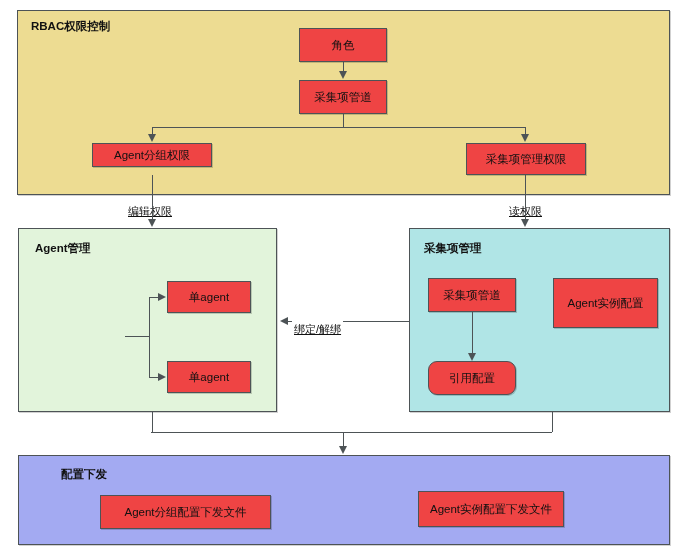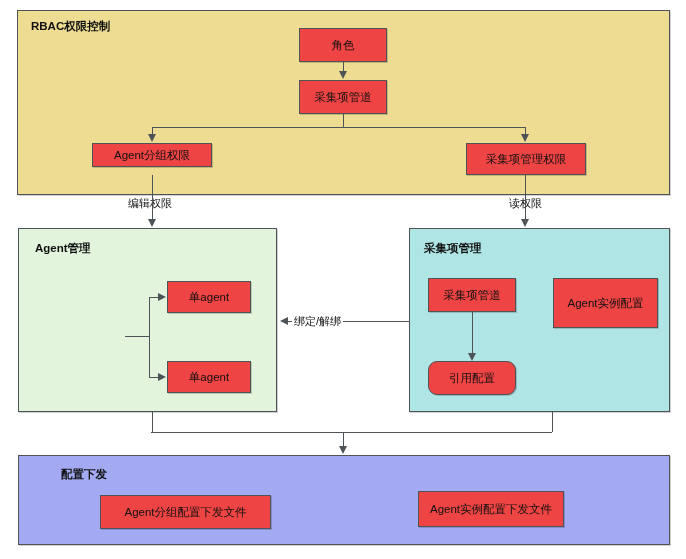--- a/index.html
+++ b/index.html
@@ -74,21 +74,22 @@
     border-top: 4.5px solid transparent;
     border-bottom: 4.5px solid transparent;
     border-right: 8px solid #4d5356;
   }
   .edge-label {
     position: absolute;
     font-size: 11px;
     color: #111111;
     background: #ffffff;
     white-space: nowrap;
-    padding: 0 2px;
+    padding: 8px 2px;
+    text-decoration: underline;
   }
   .edge-label.on-plain { background: transparent; }
 </style>
 </head>
 <body>
 
 <div id="canvas">
 
   <div class="group" style="left:17px; top:10px; width:653px; height:185px; background:#EDDC92;"></div>
   <div class="group-title" style="left:31px; top:19px;">RBAC权限控制</div>

